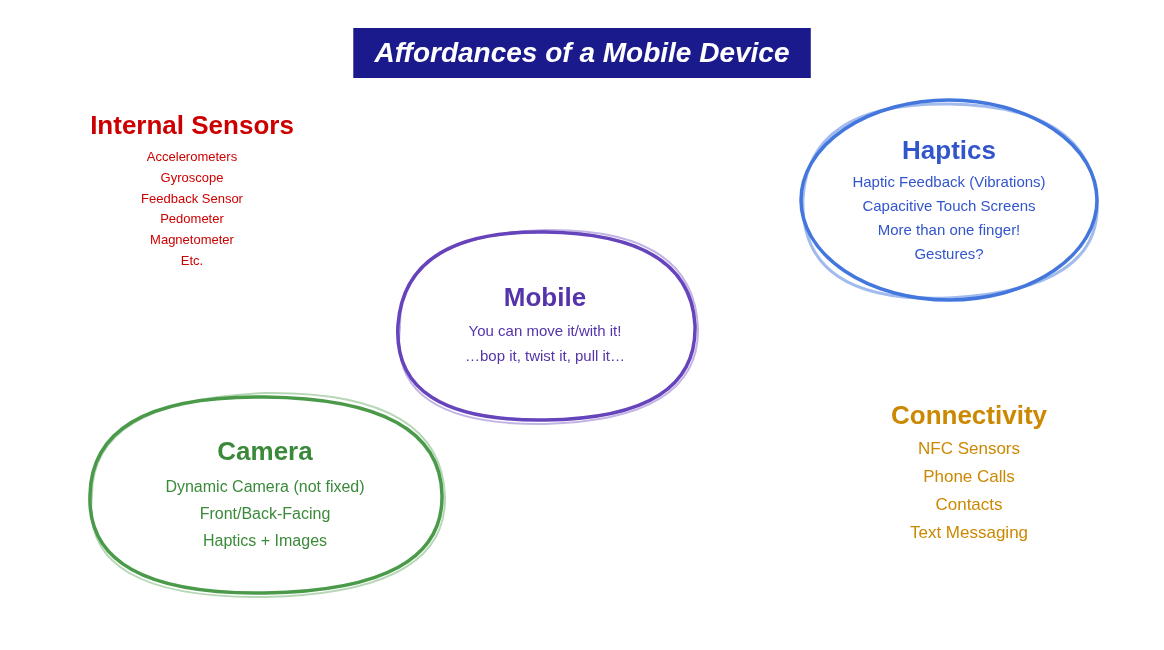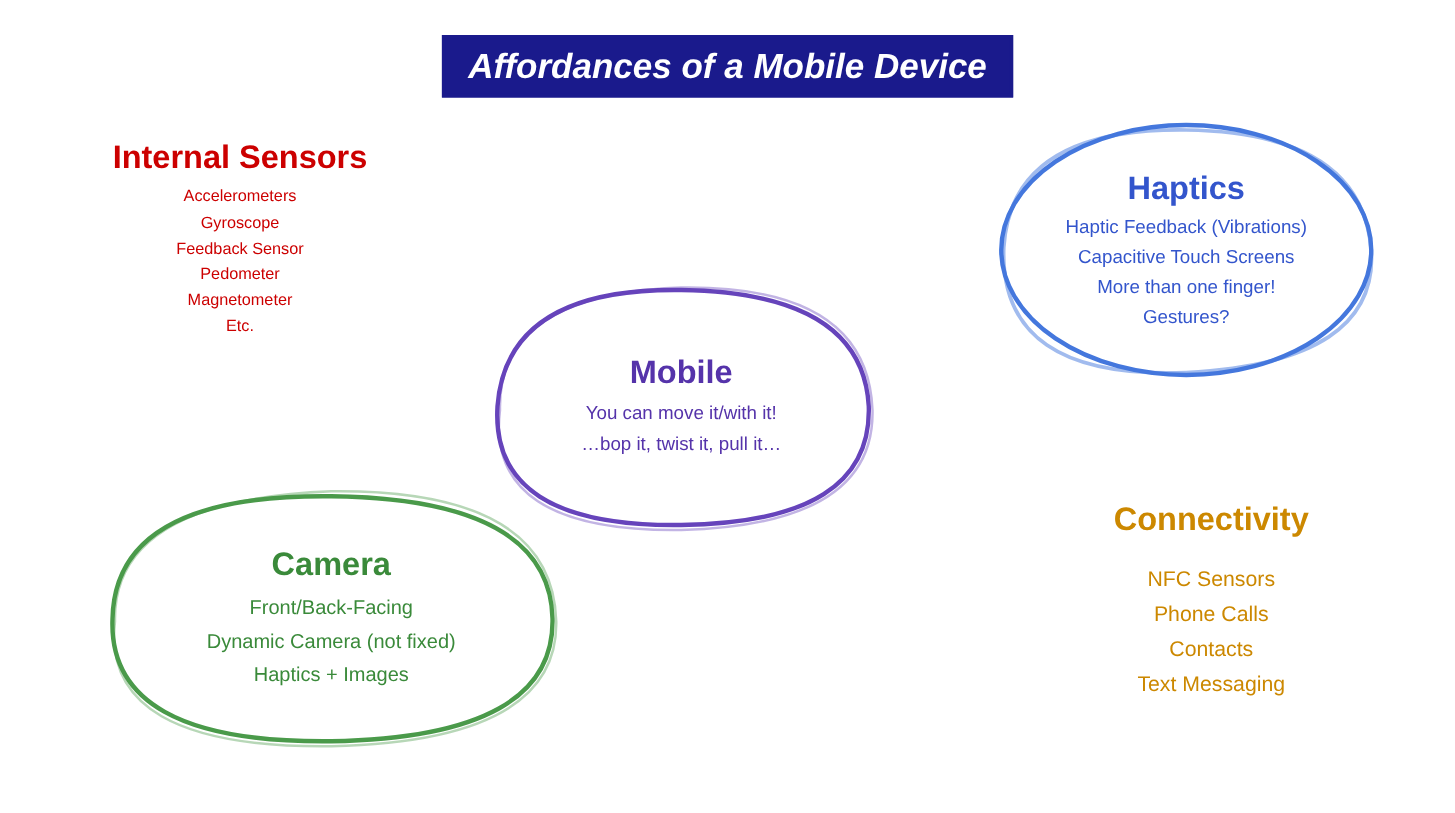--- a/index.html
+++ b/index.html
@@ -168,21 +168,21 @@
       position: absolute;
       top: 400px;
       right: 65px;
       text-align: center;
       width: 260px;
     }
     .connectivity .heading {
       font-size: 26px;
       font-weight: bold;
       color: #cc8800;
-      margin-bottom: 19px;
+      margin-bottom: 4px;
     }
     .connectivity .item {
       font-size: 17px;
       color: #cc8800;
       line-height: 1.65;
     }
   </style>
 </head>
 <body>
 
@@ -227,22 +227,22 @@
   </div>
 </div>
 
 <div class="camera-container">
   <svg class="camera-ellipse" viewBox="0 0 390 220" xmlns="http://www.w3.org/2000/svg">
     <path d="M 20,110 Q 22,10 195,12 Q 370,14 372,110 Q 374,205 195,208 Q 16,210 20,110 Z" fill="none" stroke="#4a9a4a" stroke-width="3.5"></path>
     <path d="M 22,112 Q 20,15 195,8 Q 372,6 375,112 Q 377,208 195,212 Q 10,214 22,112 Z" fill="none" stroke="#4a9a4a" stroke-width="2" opacity="0.4"></path>
   </svg>
   <div class="camera-content">
     <div class="heading">Camera</div>
+    <div class="item">Dynamic Camera (not fixed)</div>
     <div class="item">Front/Back-Facing</div>
-    <div class="item">Dynamic Camera (not fixed)</div>
     <div class="item">Haptics + Images</div>
   </div>
 </div>
 
 <div class="connectivity">
   <div class="heading">Connectivity</div>
   <div class="item">NFC Sensors</div>
   <div class="item">Phone Calls</div>
   <div class="item">Contacts</div>
   <div class="item">Text Messaging</div>

